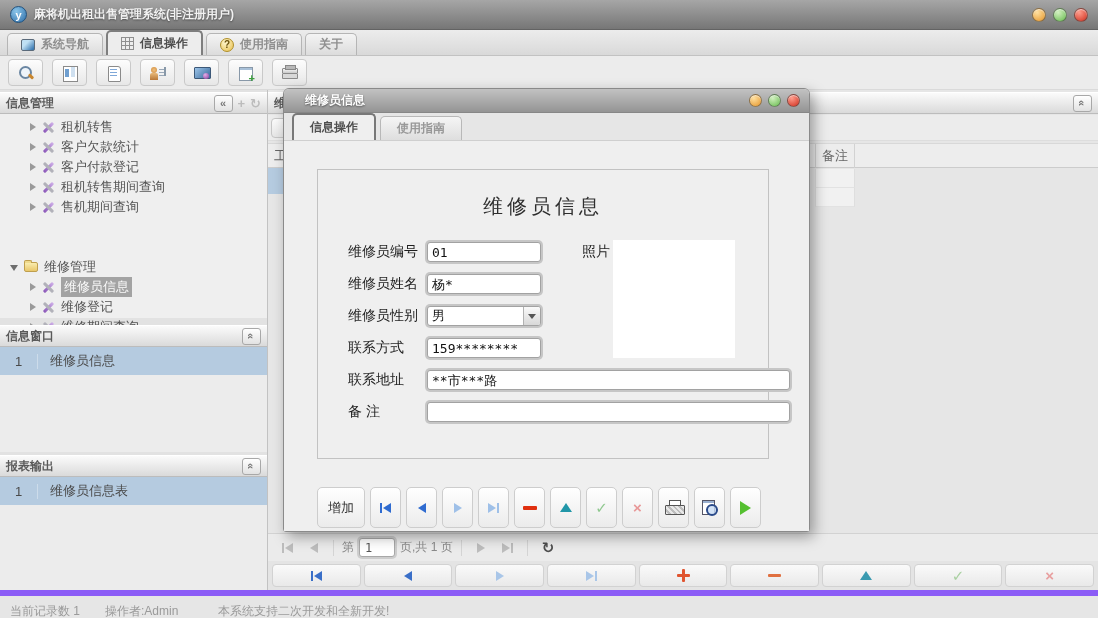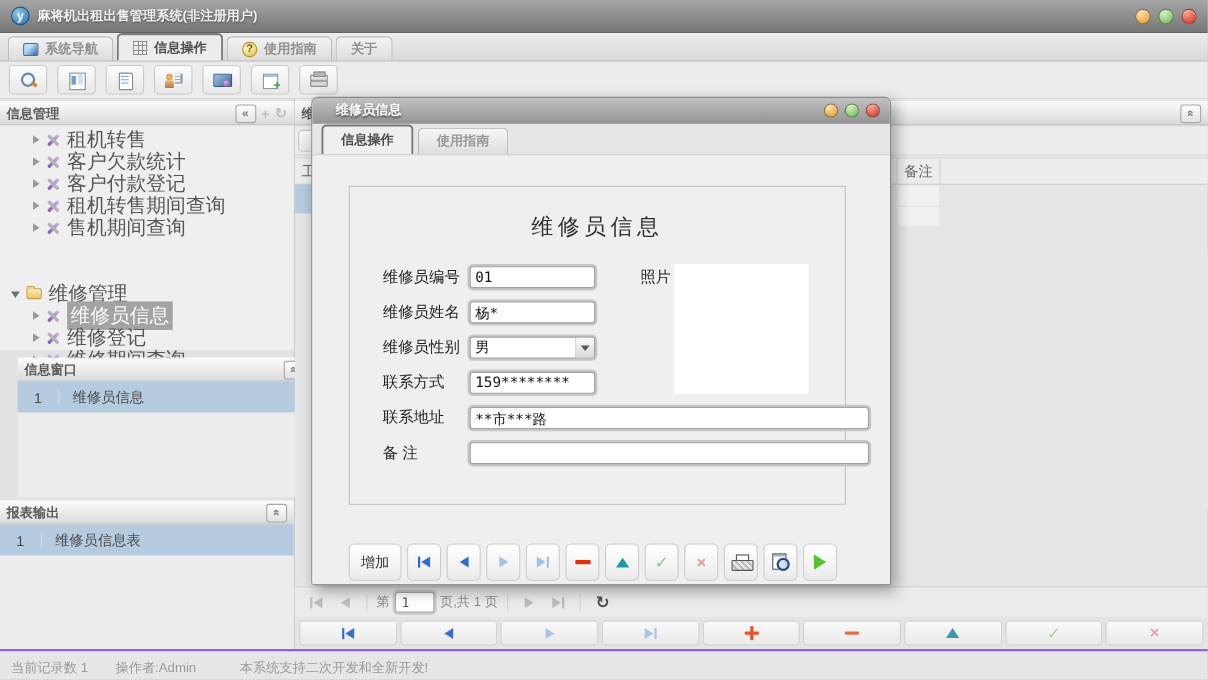--- a/index.html
+++ b/index.html
@@ -114,36 +114,36 @@
   }
   .panel-hd .sp { flex:1; }
   .hd-btn { width:19px; height:17px; border:1px solid #a8a8a8; border-radius:3px;
     background:linear-gradient(#ffffff,#e2e2e2); color:#787878; font-size:11px;
     display:flex; align-items:center; justify-content:center; cursor:default; }
   .chev-up { display:inline-block; transform:rotate(90deg); font-size:11px; }
   .hd-glyph { color:#bcbcbc; font-weight:bold; font-size:13px; margin-left:5px; cursor:default; }
 
   .sec-nav { position:absolute; left:0; top:2px; width:100%; }
   .tree { background:#efefef; height:204px; padding-top:3px; }
-  .tree-item { height:20px; display:flex; align-items:center; font-size:18px; color:#555; cursor:default; }
+  .tree-item { height:20px; display:flex; align-items:center; font-size:13px; color:#555; cursor:default; }
   .lv0 { padding-left:10px;margin-top:40px; } .lv1 { padding-left:30px; }
   .tri-r-sm { width:0; height:0; border-top:4px solid transparent; border-bottom:4px solid transparent; border-left:6px solid #9a9a9a; margin-right:2px; }
   .tri-d-sm { width:0; height:0; border-left:4px solid transparent; border-right:4px solid transparent; border-top:6px solid #6e6e6e; margin-right:2px; margin-top:2px; }
   .tool-ico { width:13px; height:13px; position:relative; margin:0 6px 0 4px; flex:none; }
   .tool-ico::before { content:""; position:absolute; left:5px; top:0; width:3px; height:13px;
     background:linear-gradient(#cfb0e8,#8a56b8); transform:rotate(45deg); border-radius:1px; }
   .tool-ico::after { content:""; position:absolute; left:5px; top:0; width:3px; height:13px;
     background:#b2b2ba; transform:rotate(-45deg); border-radius:1px; }
   .folder-ico { width:14px; height:10px; position:relative; margin:0 6px 0 4px; flex:none;
     background:linear-gradient(#f9ecae,#e9c76a); border:1px solid #bf9f4e; border-radius:1px 2px 2px 2px; }
   .folder-ico::before { content:""; position:absolute; top:-3px; left:-1px; width:6px; height:2px;
     background:#efda8c; border:1px solid #bf9f4e; border-bottom:none; border-radius:2px 2px 0 0; }
   .tree-item.selected .t-lbl { background:#a3a3a3; color:#fafafa; padding:1px 3px; }
 
-  .sec-info { position:absolute; left:16px; top:235px; width:100%; }
+  .sec-info { position:absolute; left:0; top:235px; width:100%; }
   .sec-report { position:absolute; left:0; top:365px; width:100%; }
   .list-area { background:#ececec; }
   .la-info { height:105px; } .la-report { height:113px; }
   .list-row { height:28px; background:#b5cbe0; display:flex; align-items:center; font-size:13px; color:#4a4a4a; cursor:default; }
   .list-row .num { width:38px; text-align:center; border-right:1px solid #cddcea; }
   .list-row .lbl { padding-left:12px; }
 
   
   .main { position:absolute; left:268px; top:90px; width:830px; height:500px; background:#e6e6e6; }
   .main-hd { position:absolute; left:0; top:2px; width:100%; }
@@ -182,21 +182,21 @@
   .plus-ic { position:relative; width:13px; height:13px; color:#e05530; }
   .plus-ic::before { content:""; position:absolute; left:0; top:5px; width:13px; height:3px; background:currentColor; border-radius:1px; }
   .plus-ic::after { content:""; position:absolute; left:5px; top:0; width:3px; height:13px; background:currentColor; border-radius:1px; }
   .minus-ic { width:13px; height:3px; background:#e07040; border-radius:1px; }
   .tri-up-teal { width:0; height:0; border-left:6px solid transparent; border-right:6px solid transparent; border-bottom:9px solid #3a9ab0; }
   .check-g { font-size:15px; font-weight:bold; color:#a9d0a1; }
   .cross-g { font-size:15px; font-weight:bold; color:#e8a0a0; }
 
   
   .statusbar { position:absolute; left:0; bottom:0; width:1098px; height:28px; background:#e6e6e6;
-    border-top:2px solid #8b5cf6; color:#9a9a9a; font-size:12px; }
+    border-top:6px solid #8b5cf6; color:#9a9a9a; font-size:12px; }
   .sb-1 { position:absolute; left:10px; top:7px; } .sb-2 { position:absolute; left:105px; top:7px; }
   .sb-3 { position:absolute; left:218px; top:7px; }
 
   
   .dialog { position:absolute; left:283px; top:88px; width:527px; height:444px;
     background:#efefef; border:1px solid #8a8a8a; border-radius:6px 6px 3px 3px;
     box-shadow:4px 5px 14px rgba(0,0,0,.35); z-index:10; }
   .dlg-titlebar { height:24px; background:linear-gradient(#c2c2c2,#949494);
     border-bottom:1px solid #878787; border-radius:5px 5px 0 0;
     display:flex; align-items:center; padding:0 9px; }
@@ -223,21 +223,21 @@
   .fselect { width:114px; height:20px; background:#fff; border:1px solid #a2a2a2; border-radius:3px;
     box-shadow:0 0 0 2px #c6c6c6; display:flex; align-items:center; font-size:13px; color:#111; cursor:default; }
   .fselect .val { flex:1; padding:0 4px; font-family:"DejaVu Sans Mono","DejaVu Sans",monospace; }
   .dd-btn { width:17px; height:18px; border-left:1px solid #b2b2b2; border-radius:0 2px 2px 0;
     background:linear-gradient(#fafafa,#d8d8d8); display:flex; align-items:center; justify-content:center; }
   .dd-btn::after { content:""; width:0; height:0; border-left:4px solid transparent; border-right:4px solid transparent; border-top:5px solid #555; }
   .photo-label { position:absolute; left:264px; top:73px; font-size:14px; color:#1e1e1e; }
   .photo-box { position:absolute; left:295px; top:70px; width:122px; height:118px; background:#fff; }
 
   .dlg-toolbar { position:absolute; left:33px; bottom:3px; display:flex; gap:5px; align-items:center; }
-  .dt-btn { min-width:31px; height:34px; border:1px solid #cdcdcd; border-radius:5px;
+  .dt-btn { min-width:31px; height:41px; border:1px solid #cdcdcd; border-radius:5px;
     background:linear-gradient(#ffffff,#ebebeb); display:flex; align-items:center; justify-content:center; gap:1px;
     font-size:13px; color:#333; cursor:default; padding:4px 4px; }
   .dt-add { min-width:48px; }
   .dblue { color:#2f6bd0; } .dpale { color:#9fc0e8; }
   .dminus { width:14px; height:4px; background:#e03010; border-radius:1px; }
   .dtri-up { width:0; height:0; border-left:6px solid transparent; border-right:6px solid transparent; border-bottom:9px solid #2196a8; }
   .dcheck { font-size:15px; font-weight:bold; color:#8fc88f; }
   .dcross { font-size:15px; font-weight:bold; color:#e89898; }
   .printer-ic { position:relative; width:18px; height:15px; }
   .printer-ic::before { content:""; position:absolute; left:4px; top:0; width:10px; height:6px; background:#fff; border:1px solid #555; }

